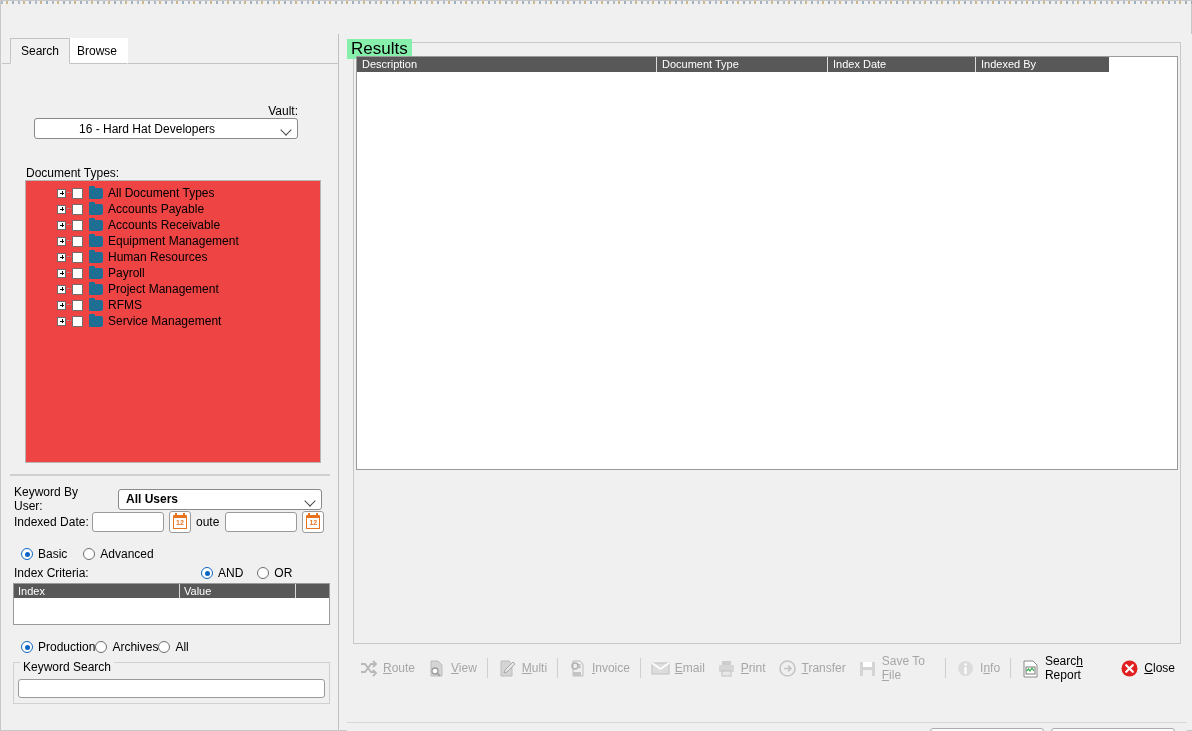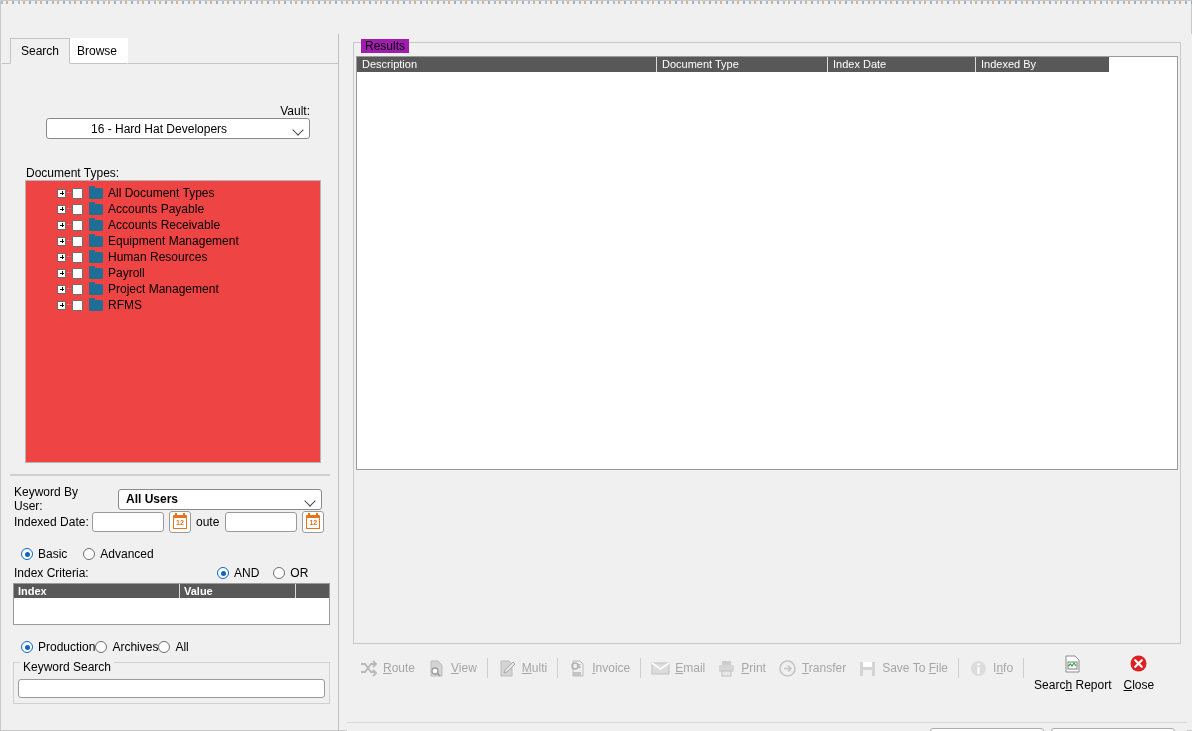--- a/index.html
+++ b/index.html
@@ -40,21 +40,21 @@
   .tab{position:absolute;top:0;height:26px;padding:0 10px;display:flex;align-items:center;font-size:12px;color:#000;box-sizing:border-box;}
   .tab.active{left:8px;background:#f0f0f0;border:1px solid #c4c4c4;border-bottom:1px solid #f0f0f0;z-index:2;}
   .tab.inactive{left:64px;background:#ffffff;border:1px solid transparent;border-bottom:1px solid #c4c4c4;}
 
   .lp-body{position:absolute;left:0;top:30px;width:336px;height:660px;background:#f0f0f0;}
 
   .vault-row{position:absolute;left:24px;top:40px;display:flex;align-items:flex-end;flex-direction:column;}
   .lbl{font-size:12px;color:#000;}
   .combo{position:relative;height:21px;background:#fff;border:1px solid #8a8a8a;border-radius:3px;display:flex;align-items:center;padding:0 22px 0 7px;box-sizing:border-box;font-size:12px;color:#000;}
   .combo .chev{position:absolute;right:7px;top:7px;width:7px;height:7px;border-right:1.4px solid #4a4a4a;border-bottom:1.4px solid #4a4a4a;transform:rotate(45deg);}
-  #vault-combo{width:264px;margin-left:20px;padding-left:44px;}
+  #vault-combo{width:264px;margin-left:8px;padding-left:44px;}
 
   .doc-label{position:absolute;left:24px;top:102px;font-size:12px;}
   .tree{position:absolute;left:23px;top:116px;width:296px;height:283px;background:#ef4444;border:1px solid #b5b5b5;overflow:hidden;padding-top:4px;box-sizing:border-box;}
   .tnode{display:flex;align-items:center;height:16px;padding-left:30px;font-size:12px;color:#000;position:relative;}
   .plus{position:absolute;left:31px;width:9px;height:9px;border:1px solid #6d6d6d;box-sizing:border-box;background:#fff;}
   .plus:before,.plus:after{content:"";position:absolute;background:#000;}
   .plus:before{left:1.5px;top:3.5px;width:4px;height:1px;}
   .plus:after{left:3.5px;top:1.5px;width:1px;height:4px;}
   .tdots{position:absolute;left:41px;width:6px;height:1px;border-top:1px dotted #9a9a9a;}
   .tchk{position:absolute;left:46px;width:11px;height:11px;border:1px solid #6d6d6d;background:#fff;box-sizing:border-box;border-radius:1px;}
@@ -77,42 +77,42 @@
   .cal .cnum{position:absolute;left:0;top:7px;width:20px;text-align:center;font-size:7px;line-height:8px;color:#e8731e;font-weight:bold;}
   .cal .ctick{position:absolute;top:1px;width:2px;height:3px;background:#e8731e;}
 
   .radio{width:12px;height:12px;border-radius:50%;border:1px solid #6e6e6e;background:#fff;box-sizing:border-box;position:relative;flex:none;}
   .radio.on{border-color:#0a66c2;}
   .radio.on:after{content:"";position:absolute;left:2.5px;top:2.5px;width:5px;height:5px;border-radius:50%;background:#0a66c2;}
   .radio-item{display:flex;align-items:center;gap:5px;font-size:12px;}
 
   .mode-row{position:absolute;left:19px;top:483px;display:flex;align-items:center;gap:16px;}
   .crit-label{position:absolute;left:12px;top:502px;font-size:12px;}
-  .andor-row{position:absolute;left:215px;top:502px;display:flex;align-items:center;gap:14px;}
+  .andor-row{position:absolute;left:199px;top:502px;display:flex;align-items:center;gap:14px;}
 
   .crit-grid{position:absolute;left:11px;top:519px;width:317px;height:42px;background:#fff;border:1px solid #9a9a9a;box-sizing:border-box;}
-  .grid-head{display:flex;height:14px;background:#585858;font-weight:bold;}
+  .grid-head{display:flex;height:14px;background:#585858;}
   .gcell{color:#fff;font-size:11px;line-height:14px;padding-left:4px;border-right:1px solid #d9d9d9;box-sizing:border-box;overflow:hidden;white-space:nowrap;}
 
   .scope-row{position:absolute;left:19px;top:576px;display:flex;align-items:center;}
   .kw-group{position:absolute;left:11px;top:598px;width:317px;height:42px;border:1px solid #d0d0d0;box-sizing:border-box;}
   .kw-legend{position:absolute;left:18px;top:596px;background:#f0f0f0;padding:0 3px;font-size:12px;}
   .kw-input{position:absolute;left:16px;top:615px;width:307px;height:19px;background:#fff;border:1px solid #9a9a9a;border-radius:3px;box-sizing:border-box;}
 
   
   .right{position:absolute;left:338px;top:33px;width:853px;height:696px;background:#f0f0f0;}
   .results-group{position:absolute;left:14px;top:8px;width:828px;height:602px;border:1px solid #c8c8c8;background:#f0f0f0;box-sizing:border-box;}
-  .results-legend{position:absolute;left:22px;top:5px;background:#a21caf;padding:0 4px;font-size:12px;}
+  .results-legend{position:absolute;left:8px;top:5px;background:#86efac;padding:0 4px;font-size:17px;}
   .results-grid{position:absolute;left:17px;top:22px;width:822px;height:414px;background:#fff;border:1px solid #9a9a9a;box-sizing:border-box;}
   .rg-head{display:flex;height:15px;background:#585858;width:752px;}
   .rg-cell{color:#fff;font-size:11px;line-height:15px;padding-left:5px;box-sizing:border-box;border-right:1px solid #dcdcdc;overflow:hidden;white-space:nowrap;}
 
   .toolbar{position:absolute;left:14px;top:618px;width:828px;height:32px;display:flex;align-items:center;}
   .tb-item{display:flex;align-items:center;gap:5px;height:28px;padding:0 6px;font-size:12px;color:#a6a6a6;}
-  .tb-item.on{color:#000;flex-direction:column;}
+  .tb-item.on{color:#000;}
   .tb-sep{width:1px;height:20px;background:#cfcfcf;margin:0 4px;}
   .tb-ico{width:19px;height:19px;position:relative;flex:none;}
   .u{text-decoration:underline;}
 
   .statusbar{position:absolute;left:8px;top:688px;width:840px;height:36px;background:#f0f0f0;border-top:1px solid #d7d7d7;}
   .sa-btn{position:absolute;height:24px;background:#fdfdfd;border:1px solid #adadad;border-radius:3px;display:flex;align-items:center;gap:8px;padding-left:14px;font-size:12px;box-sizing:border-box;}
   #select-all-btn{left:583px;top:5px;width:114px;}
   #unselect-all-btn{left:704px;top:5px;width:124px;}
 </style>
 </head>
@@ -193,20 +193,27 @@
           <span class="tchk"></span>
           <span class="folder"></span>
           <span class="tlabel">Project Management</span>
         </div>
         <div class="tnode">
           <span class="plus"></span>
             <span class="tdots"></span>
           <span class="tchk"></span>
           <span class="folder"></span>
           <span class="tlabel">RFMS</span>
+        </div>
+        <div class="tnode">
+          <span class="plus"></span>
+            <span class="tdots"></span>
+          <span class="tchk"></span>
+          <span class="folder"></span>
+          <span class="tlabel">Service Management</span>
         </div>
       </div>
 
       <div class="hr-sep"></div>
 
       <div class="iby-row">
         <span class="lbl iby-label">Keyword By User:</span>
         <div class="combo" id="iby-combo">
           <span>All Users</span>
           <span class="chev"></span>

